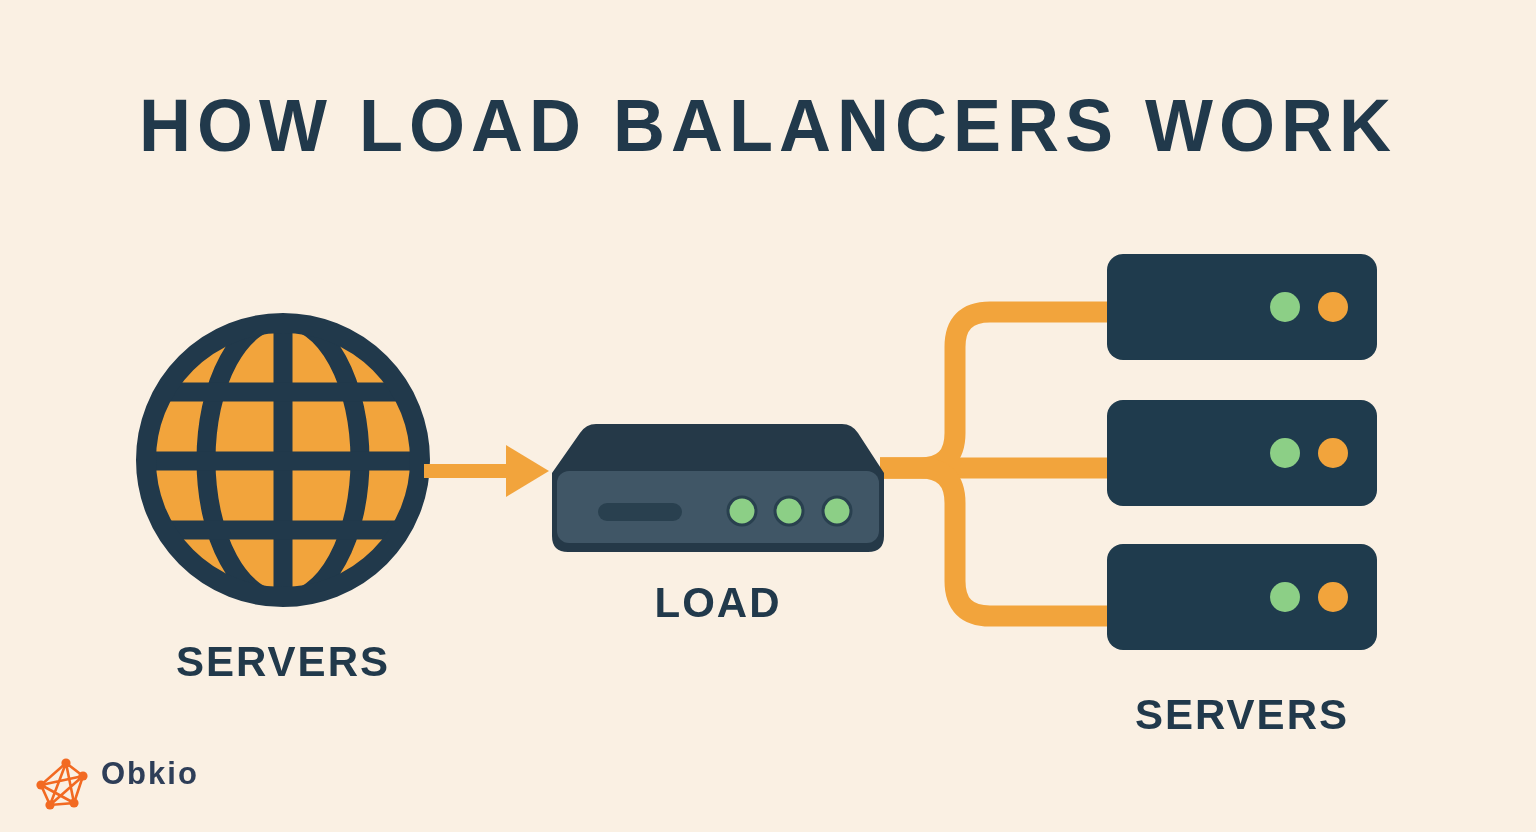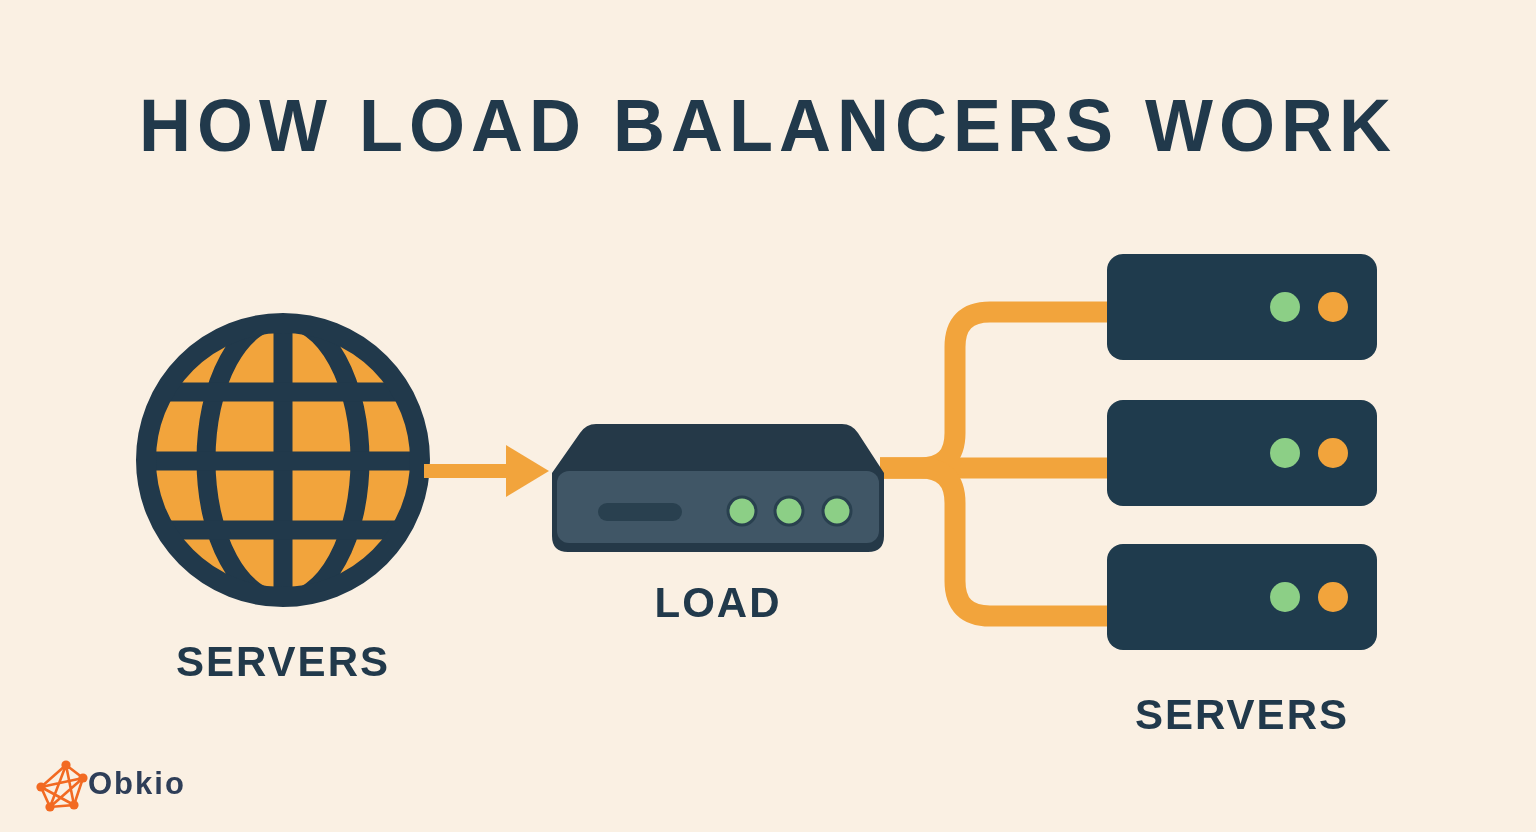--- a/index.html
+++ b/index.html
@@ -48,21 +48,21 @@
   .server-2{top:400px;}
   .server-3{top:544px;}
   .led{
     position:absolute;top:50%;width:30px;height:30px;
     border-radius:50%;transform:translateY(-50%);
   }
   .led-green{left:163px;background:var(--green);}
   .led-amber{left:211px;background:var(--amber);}
   .brand{
     position:absolute;left:36px;top:756px;height:58px;
-    display:flex;align-items:center;
+    display:flex;gap:13px;
   }
   .brand-name{
     font-size:31px;font-weight:600;letter-spacing:2px;
     color:var(--logo-text);padding-bottom:2px;
   }
 </style>
 </head>
 <body>
 
 <div class="canvas">

